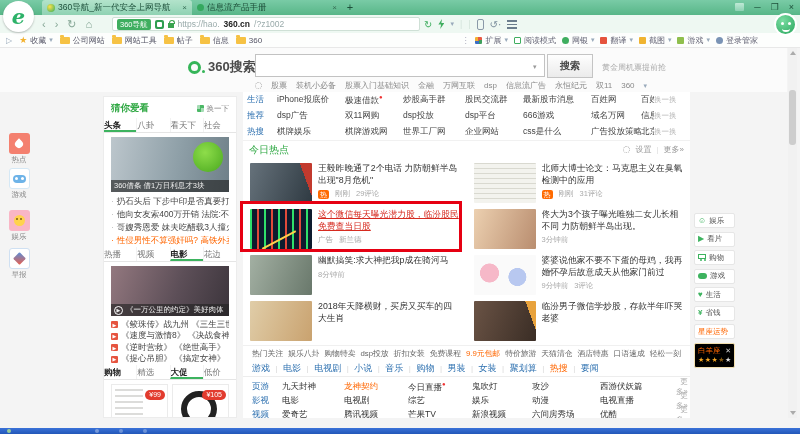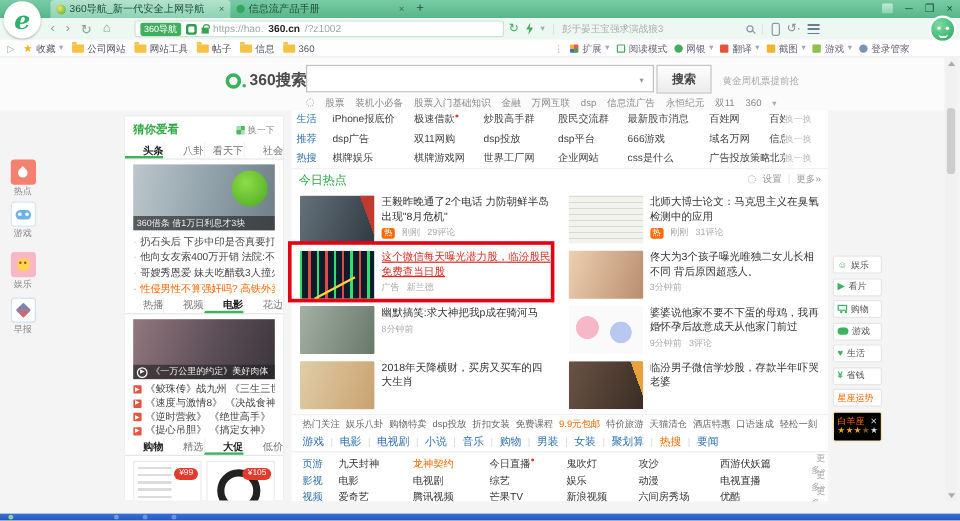--- a/index.html
+++ b/index.html
@@ -81,21 +81,21 @@
   .ntitem{color:#444;overflow:hidden;white-space:nowrap}
   .ntswap{color:#bbb;font-size:7.5px}
   .reddot{color:#e33;font-size:6px;vertical-align:super}
 
   .leftcol{position:absolute;left:103px;top:48px;width:134px;height:322px;background:#fff;border:1px solid #ececec;padding:0 7px;overflow:hidden}
   .lhead{display:flex;justify-content:space-between;align-items:center;height:19px;margin-top:2px}
   .ltitle{color:#2fa843;font-weight:bold;font-size:9.5px}
   .lswitch{color:#888;font-size:7.5px;display:flex;gap:3px;align-items:center}
   .gicon{width:7px;height:7px;background:conic-gradient(#4bb866 0 25%,#a5dcb4 0 50%,#4bb866 0 75%,#a5dcb4 0);border-radius:1px}
   .ltabs{display:flex;height:15px;border-bottom:1px solid #e5e5e5;font-size:8.5px;color:#777;margin:0 -7px}
-  .ltab{flex:1;text-align:right;line-height:15px;border-left:1px solid #f2f2f2;white-space:nowrap;overflow:hidden}
+  .ltab{flex:1;text-align:left;line-height:15px;border-left:1px solid #f2f2f2;white-space:nowrap;overflow:hidden}
   .ltab:first-child{border-left:none}
   .ltab.active{color:#222;font-weight:bold;border-bottom:2px solid #3db35f}
   .ltab.head{color:#222;font-weight:bold}
   .limg{position:relative;height:55px;margin-top:4px;overflow:hidden}
   .limg1{background:linear-gradient(100deg,#bcc6cc 0%,#8fa0a8 55%,#6e7f88 100%)}
   .limg1:before{content:"";position:absolute;right:6px;top:5px;width:30px;height:30px;border-radius:50%;background:radial-gradient(circle at 40% 35%,#8edd4a,#49a81e)}
   .lcap{position:absolute;left:0;right:0;bottom:0;background:rgba(35,35,35,.65);color:#eee;font-size:7.5px;padding:1px 3px;white-space:nowrap;overflow:hidden;display:flex;gap:3px;align-items:center}
   .llist{margin-top:3px;font-size:8.5px;color:#444}
   .li{height:13px;line-height:13px;white-space:nowrap;overflow:hidden}
   .li .b{color:#bbb;margin-right:3px}
@@ -235,24 +235,20 @@
       <span class="lock"></span>
       <span class="u-dim">https://hao.</span>
         <span class="u-dom">360.cn</span>
         <span class="u-dim">/?z1002</span>
     </div>
     <div class="addr-right">
       <span class="ico-compat">↻</span>
       <span class="bolt"></span>
       <span class="caret">▾</span>
       <span class="sep-v">|</span>
-      <div class="tbsearch">
-        <span class="q">彭于晏王宝强求演战狼3</span>
-        <span class="mag"></span>
-      </div>
       <span class="sep-v">|</span>
       <span class="phone"></span>
       <span style="color:#7d8f9e;font-size:10px">↺·</span>
       <span class="hamb"></span>
     </div>
   </div>
   <div class="avatar"></div>
 
   <div class="bookbar">
     <div class="bm-left">
@@ -492,21 +488,21 @@
             <div class="ttitle ad">这个微信每天曝光潜力股，临汾股民免费查当日股</div>
           <div class="tmeta">
               <span>广告</span>
               <span>新兰德</span>
             </div>
           </div>
       </div>
       <div class="titem">
         <div class="tthumb th4"></div>
         <div class="ttext">
-            <div class="ttitle">佟大为3个孩子曝光唯独二女儿长相不同 背后原因超惑人。</div>
+            <div class="ttitle">佟大为3个孩子曝光唯独二女儿长相不同 力防朝鲜半岛出现。</div>
           <div class="tmeta">
               <span>3分钟前</span>
             </div>
           </div>
       </div>
       <div class="titem">
         <div class="tthumb th5"></div>
         <div class="ttext">
             <div class="ttitle">幽默搞笑:求大神把我p成在骑河马</div>
           <div class="tmeta">

